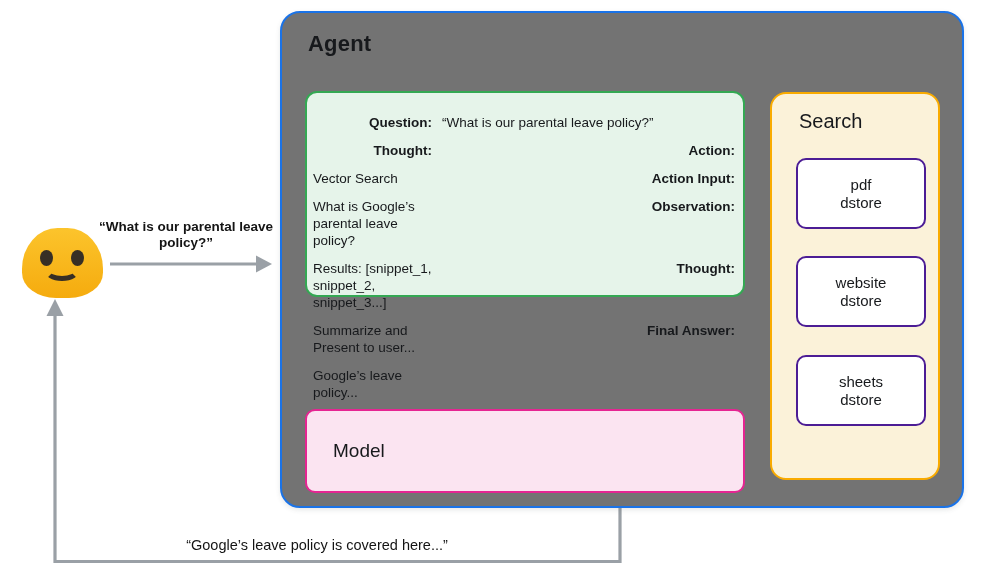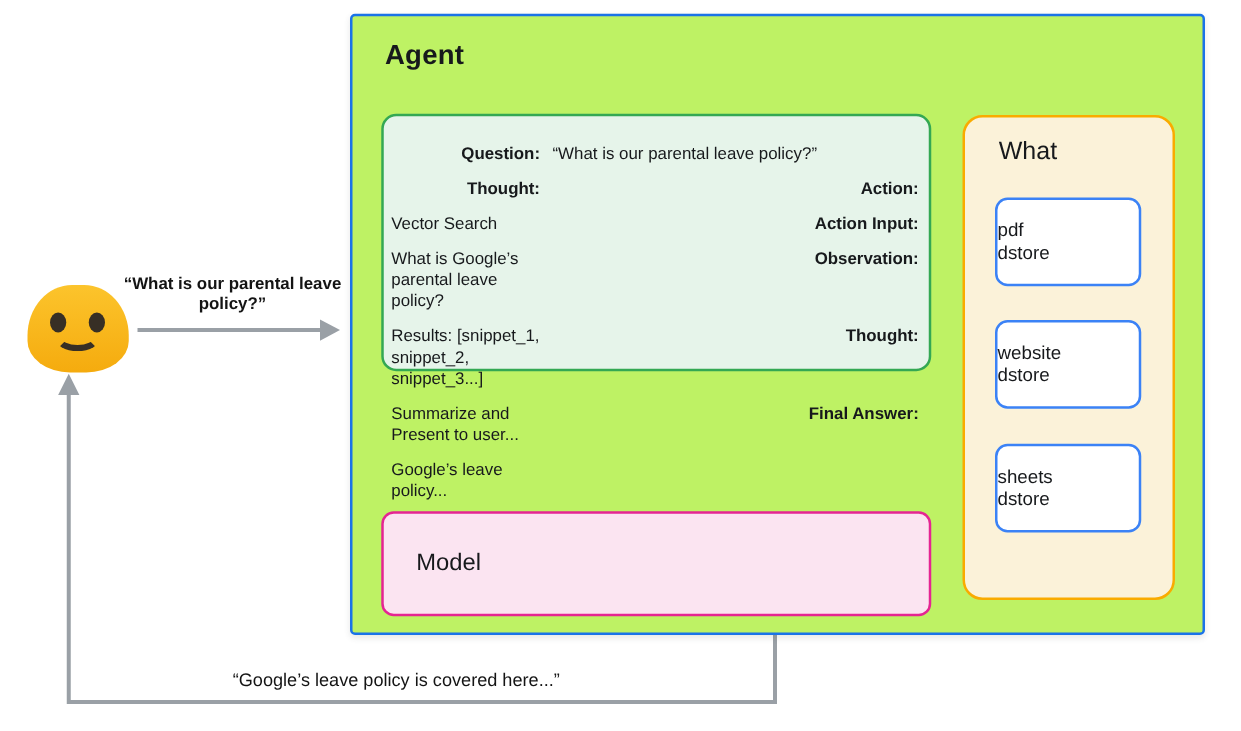--- a/index.html
+++ b/index.html
@@ -3,41 +3,41 @@
 <meta charset="utf-8">
 <style>
   * { margin:0; padding:0; box-sizing:border-box; }
   html,body { background:#ffffff; }
   body { font-family:"Liberation Sans", sans-serif; color:#17191c; }
   .canvas { position:relative; width:993px; height:585px; background:#ffffff; overflow:hidden; }
 
   .connectors { position:absolute; left:0; top:0; z-index:1; }
 
   .agent-box { position:absolute; left:280px; top:11px; width:684px; height:497px;
-    background:#bef264; border:2.5px solid #1a73e8; border-radius:4px; z-index:2;
+    background:#737373; border:2.5px solid #1a73e8; border-radius:20px; z-index:2;
     box-shadow:0 2px 5px rgba(60,64,67,.12); }
   .agent-title { position:absolute; left:26px; top:18px; font-size:22px; font-weight:600; letter-spacing:.2px; }
 
   .react-box { position:absolute; left:23px; top:78px; width:440px; height:206px;
     background:#e6f4ea; border:2px solid #34a853; border-radius:12px; padding:21px 8px 0 6px; }
   .trace-grid { display:grid; grid-template-columns:119px 1fr; column-gap:10px; row-gap:11px;
     font-size:13.5px; line-height:17px; }
   .trace-label { font-weight:700; text-align:right; white-space:nowrap; }
   .trace-value { text-align:left; }
 
   .model-box { position:absolute; left:23px; top:396px; width:440px; height:84px;
     background:#fbe4f1; border:2.5px solid #e52592; border-radius:10px; display:flex; align-items:center; }
   .model-label { margin-left:26px; font-size:19px; font-weight:500; }
 
   .tools-panel { position:absolute; left:488px; top:79px; width:170px; height:388px;
     background:#fbf2d9; border:2px solid #f9ab00; border-radius:16px; }
   .tools-title { position:absolute; left:27px; top:16px; font-size:20px; font-weight:500; }
-  .dstore-box { position:absolute; left:24px; width:117px; height:71px; background:#ffffff;
-    border:2px solid #3b82f6; border-radius:10px; display:flex; flex-direction:column;
-    align-items:flex-start; justify-content:center; font-size:15px; line-height:17.5px;
+  .dstore-box { position:absolute; left:24px; width:130px; height:71px; background:#ffffff;
+    border:2px solid #4c1d95; border-radius:10px; display:flex; flex-direction:column;
+    align-items:center; justify-content:center; font-size:15px; line-height:17.5px;
     font-weight:500; text-align:center; }
   .dstore-1 { top:64px; } .dstore-2 { top:162px; } .dstore-3 { top:261px; }
 
   .user-blob { position:absolute; left:22px; top:228px; width:81px; height:70px; z-index:2;
     background:linear-gradient(180deg,#fcc42c 0%,#f5ab0e 100%);
     border-radius:44% 44% 42% 42% / 58% 58% 36% 36%; }
   .eye { position:absolute; width:13px; height:16px; background:#372f25; border-radius:50%; top:22px; }
   .eye-left { left:18px; } .eye-right { left:49px; }
   .smile { position:absolute; left:22px; top:31px; width:36px; height:22px;
     border:5px solid transparent; border-bottom:5px solid #372f25; border-radius:50%; }
@@ -103,21 +103,21 @@
         <div class="trace-label">Final Answer:</div>
         <div class="trace-value">Google’s leave policy...</div>
       </div>
     </div>
 
     <div class="model-box">
       <div class="model-label">Model</div>
     </div>
 
     <div class="tools-panel">
-      <div class="tools-title">What</div>
+      <div class="tools-title">Search</div>
 
       <div class="dstore-box dstore-1">
         <div>pdf</div>
         <div>dstore</div>
       </div>
       <div class="dstore-box dstore-2">
         <div>website</div>
         <div>dstore</div>
       </div>
       <div class="dstore-box dstore-3">

